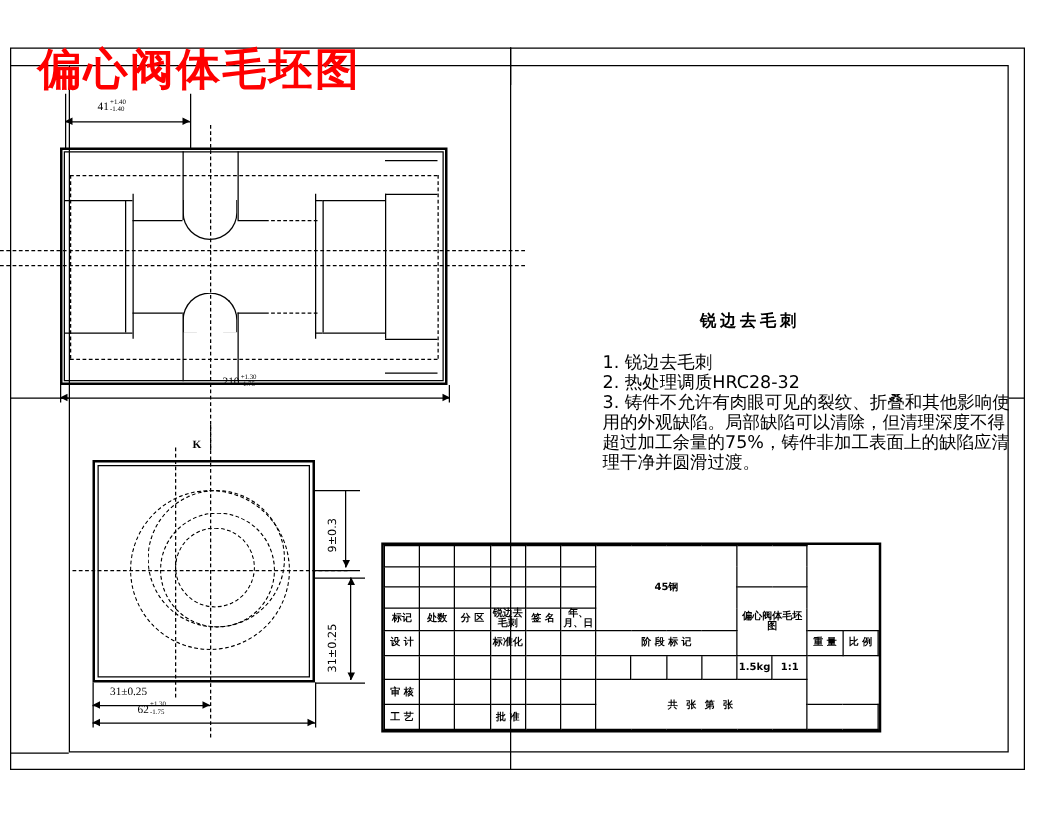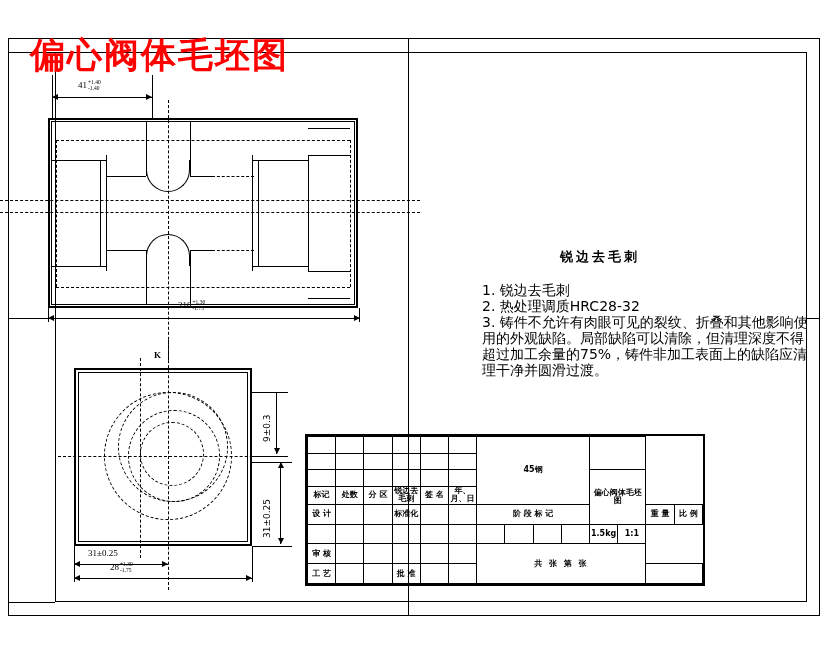--- a/index.html
+++ b/index.html
@@ -174,21 +174,21 @@
   <div>
     <div class="dim" style="left:88px;top:548px;">31±0.25</div>
     <div class="ln hln" style="left:74px;top:564px;width:94px;"></div>
     <div class="arrowL" style="left:74px;top:561px;"></div>
     <div class="arrowR" style="left:162px;top:561px;"></div>
     <div class="ln vln" style="left:74px;top:546px;height:36px;"></div>
   </div>
 
   <div>
     <div class="dim" style="left:110px;top:562px;">
-      <span>28</span><span class="tol"><span>+1.30</span><span>-1.75</span></span>
+      <span>62</span><span class="tol"><span>+1.30</span><span>-1.75</span></span>
     </div>
     <div class="ln hln" style="left:74px;top:578px;width:178px;"></div>
     <div class="arrowL" style="left:74px;top:575px;"></div>
     <div class="arrowR" style="left:246px;top:575px;"></div>
     <div class="ln vln" style="left:252px;top:546px;height:36px;"></div>
   </div>
 
   <div>
     <div class="dim-v" style="left:262px;top:442px;">9±0.3</div>
     <div class="ln vln" style="left:276px;top:392px;height:62px;"></div>

